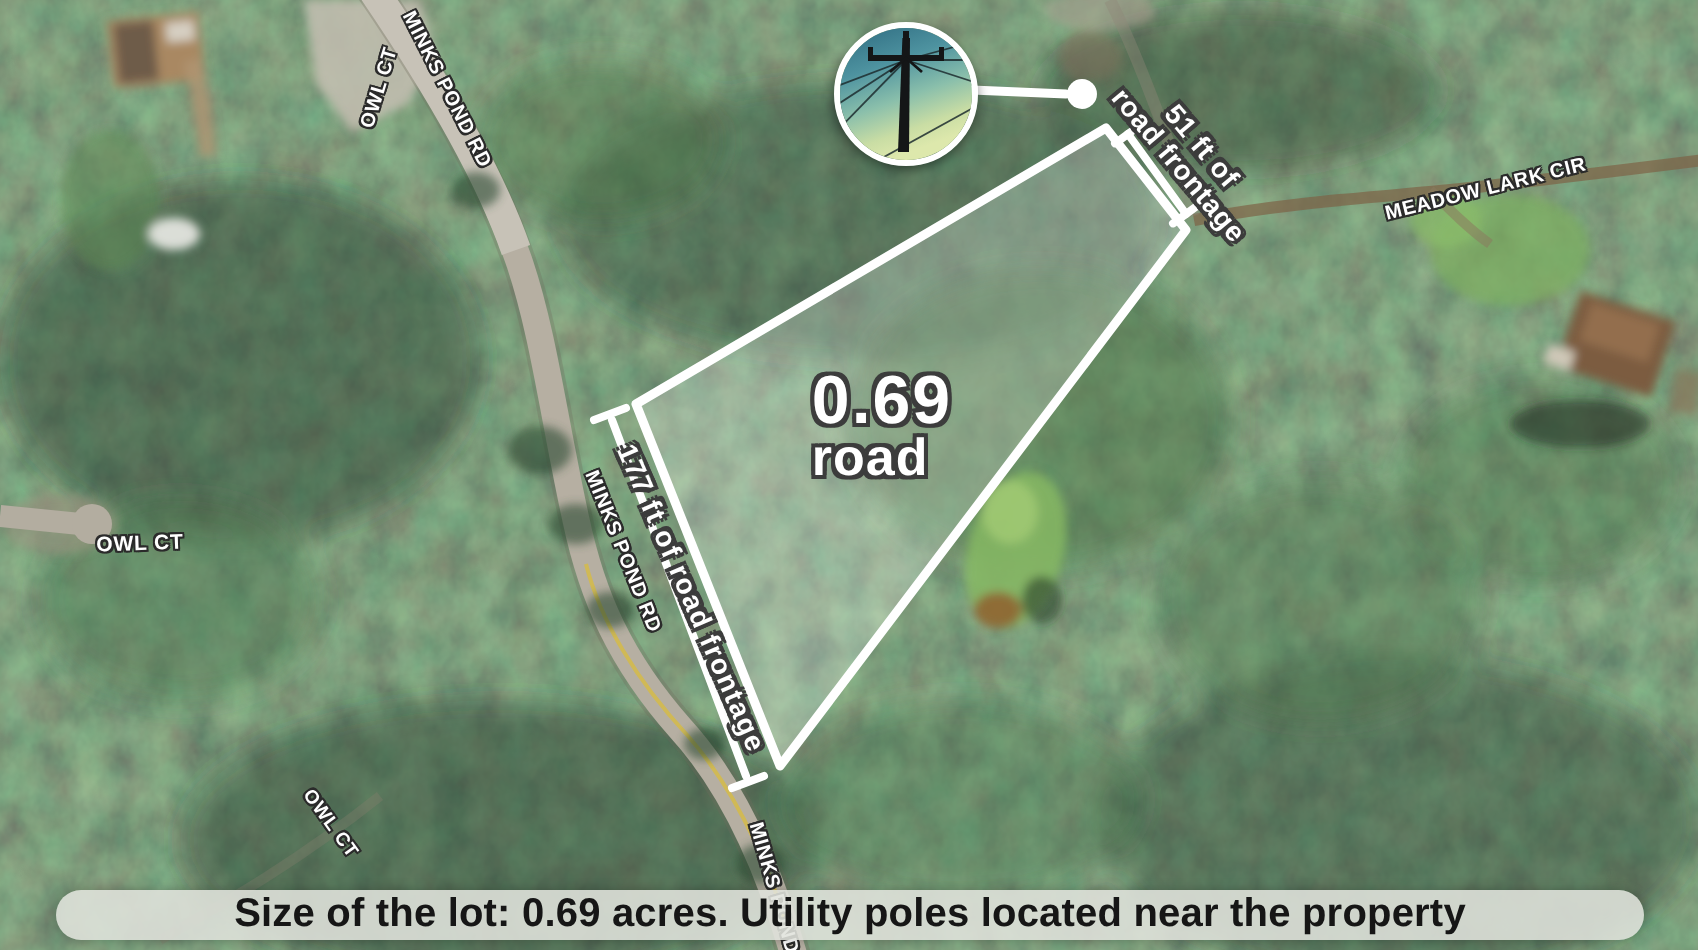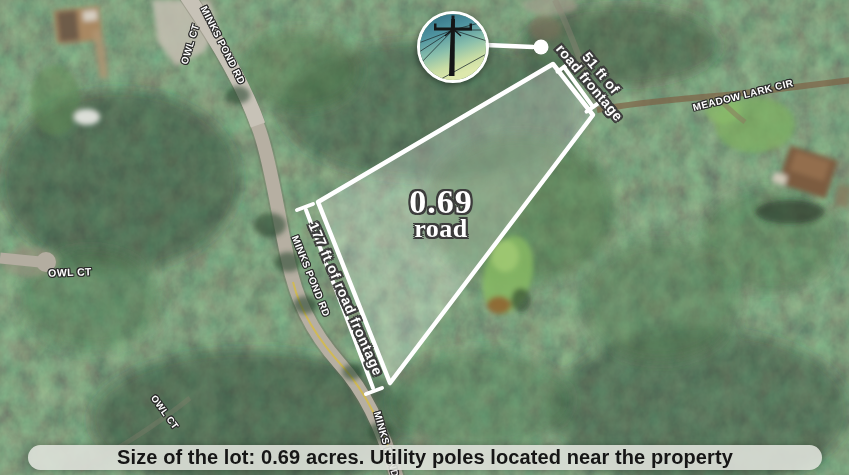--- a/index.html
+++ b/index.html
@@ -17,21 +17,21 @@
                  1px 1px 0 #2b2b2b,-1px 0 0 #2b2b2b,1px 0 0 #2b2b2b,
                  0 -1px 0 #2b2b2b,0 1px 0 #2b2b2b;
   }
   .behind-footer{z-index:1;}
   .annot{
     position:absolute;z-index:2;color:#fff;font-weight:800;white-space:nowrap;
     text-shadow:-2px -2px 0 #3c3c3c,2px -2px 0 #3c3c3c,-2px 2px 0 #3c3c3c,
                  2px 2px 0 #3c3c3c,-2px 0 0 #3c3c3c,2px 0 0 #3c3c3c,
                  0 -2px 0 #3c3c3c,0 2px 0 #3c3c3c,0 0 3px rgba(0,0,0,.35);
   }
-  #lot-area-label{left:441px;top:213px;transform:translate(-50%,-50%);text-align:center;z-index:2;font-family:Liberation Serif, serif;}
+  #lot-area-label{left:441px;top:213px;transform:translate(-50%,-50%);z-index:2;}
   #lot-area-value{font-size:34px;line-height:31px;letter-spacing:1px;}
   #lot-area-unit{font-size:26px;line-height:24px;letter-spacing:.5px;}
   #frontage-left-label{left:346px;top:299px;font-size:14px;letter-spacing:.8px;
     transform:translate(-50%,-50%) rotate(66.5deg);}
   #frontage-right-label{left:595px;top:78px;font-size:14px;line-height:15px;text-align:center;
     letter-spacing:.4px;transform:translate(-50%,-50%) rotate(50deg);}
 
   
   #pole-inset{
     position:absolute;left:417px;top:11px;width:66px;height:66px;z-index:2;

